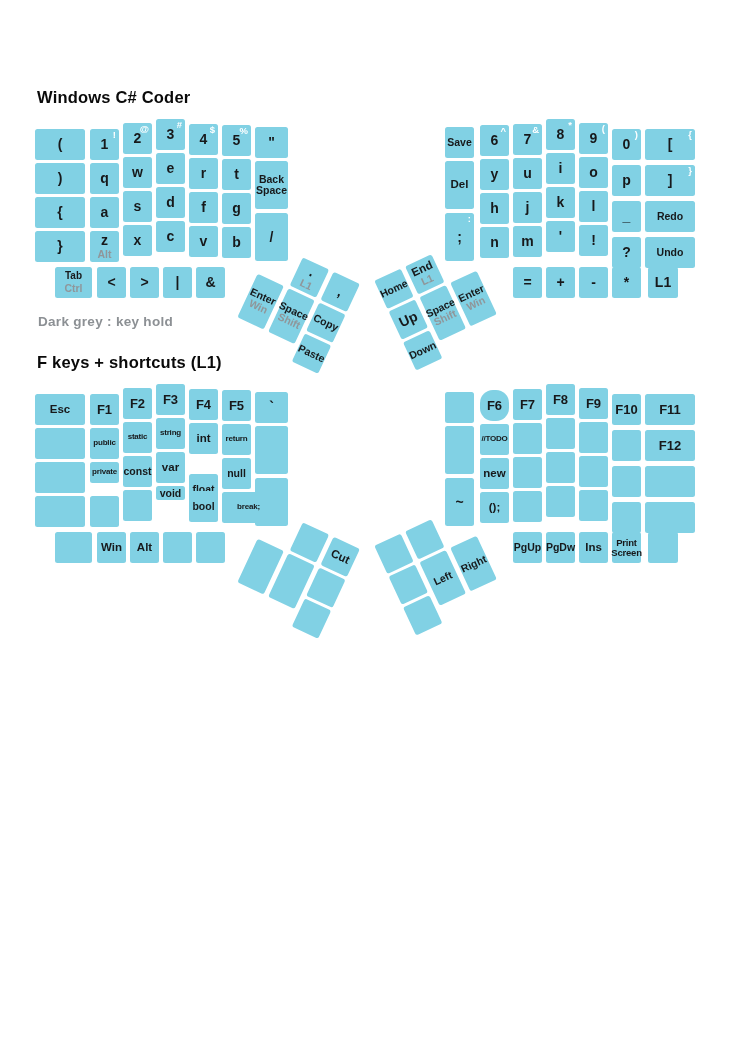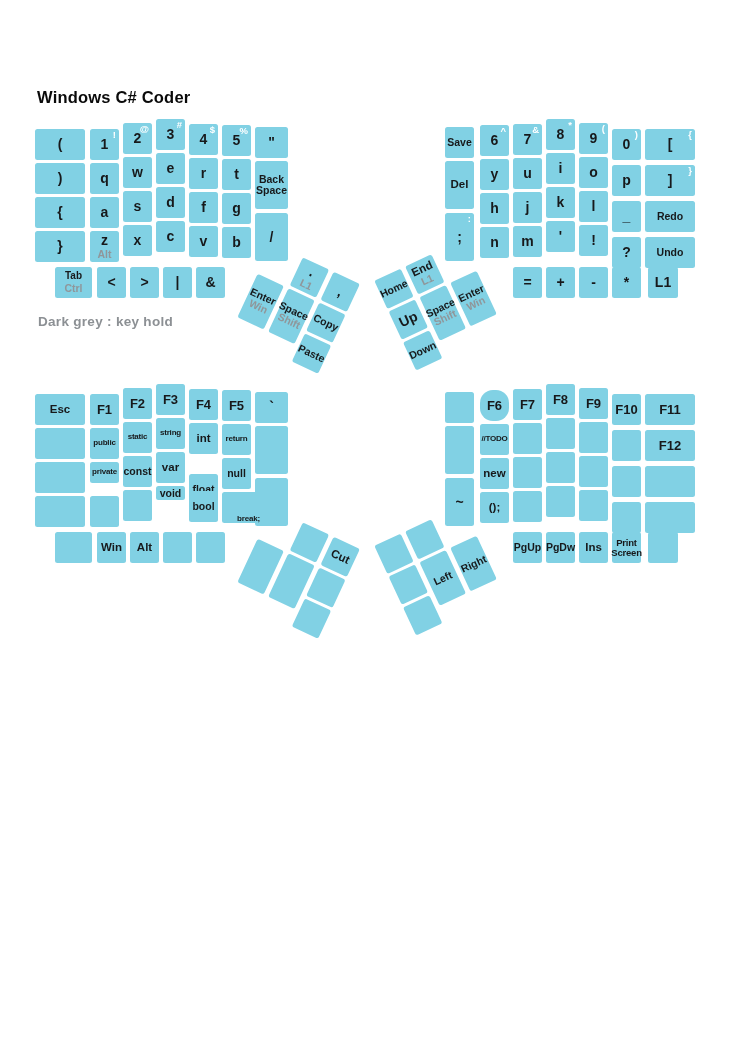--- a/index.html
+++ b/index.html
@@ -311,20 +311,21 @@
         </div>
         <div class="key" style="left: 68px; top: 34px; width: 29px; height: 48px;">
           <span class="t md">Enter</span>
           <span class="hold">Win</span>
         </div>
       </div>
     <p class="note">Dark grey : key hold</p>
   </section>
 
   <section class="board board-l1">
+    <h2 class="title">F keys + shortcuts (L1)</h2>
     <div class="half left">
         <div class="key" style="left: 0px; top: 10px; width: 50px; height: 31px;">
           <span class="t lg">Esc</span>
         </div>
         <div class="key" style="left: 55px; top: 10px; width: 29px; height: 31px;">
           <span class="t fk">F1</span>
         </div>
         <div class="key" style="left: 88px; top: 4px; width: 29px; height: 31px;">
           <span class="t fk">F2</span>
         </div>
@@ -378,21 +379,21 @@
         </div>
         <div class="key" style="left: 0px; top: 112px; width: 50px; height: 31px;"></div>
         <div class="key" style="left: 55px; top: 112px; width: 29px; height: 31px;"></div>
         <div class="key" style="left: 88px; top: 106px; width: 29px; height: 31px;"></div>
         <div class="key" style="left: 121px; top: 102px; width: 29px; height: 14px;">
           <span class="t md">void</span>
         </div>
         <div class="key" style="left: 154px; top: 107px; width: 29px; height: 31px;">
           <span class="t md">bool</span>
         </div>
-        <div class="key" style="left: 187px; top: 108px; width: 53px; height: 31px; justify-content: flex-end;">
+        <div class="key" style="left: 187px; top: 108px; width: 53px; height: 31px;">
           <span class="t sm">break;</span>
         </div>
         <div class="key" style="left: 20px; top: 148px; width: 37px; height: 31px;"></div>
         <div class="key" style="left: 62px; top: 148px; width: 29px; height: 31px;">
           <span class="t lg">Win</span>
         </div>
         <div class="key" style="left: 95px; top: 148px; width: 29px; height: 31px;">
           <span class="t lg">Alt</span>
         </div>
         <div class="key" style="left: 128px; top: 148px; width: 29px; height: 31px;"></div>

